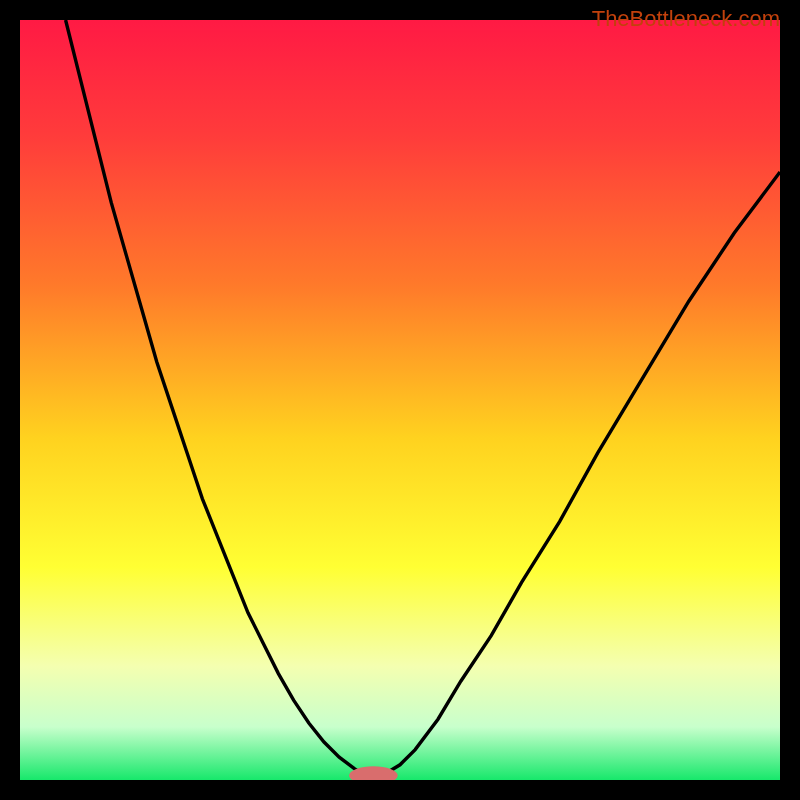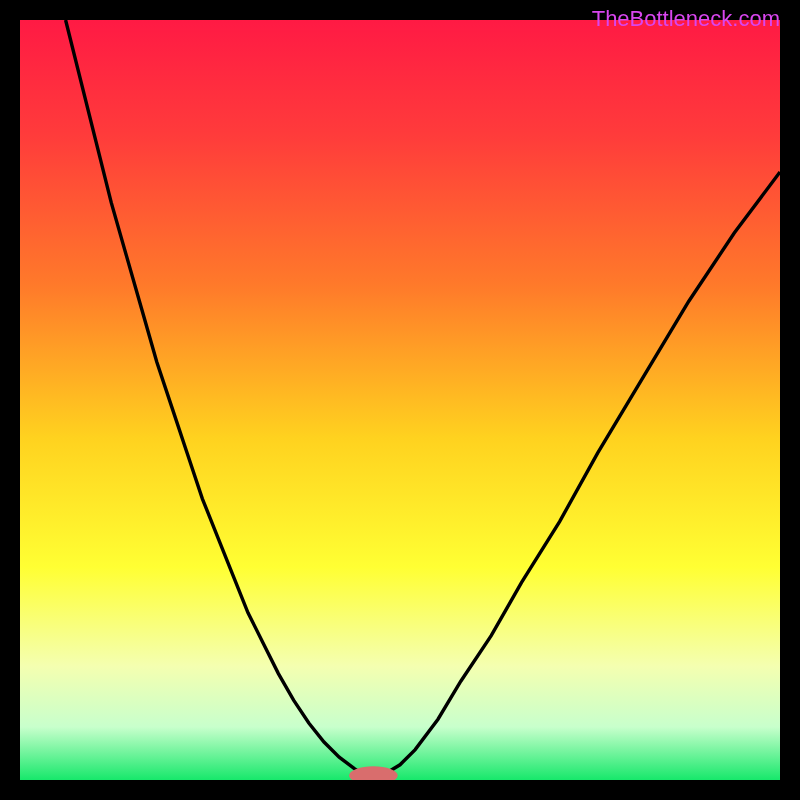--- a/index.html
+++ b/index.html
@@ -8,21 +8,21 @@
     width: 800px;
     height: 800px;
     background: #000;
     position: relative;
     font-family: Arial, sans-serif;
   }
   .watermark {
     position: absolute;
     top: 6px;
     right: 20px;
-    color: #d946ef;
+    color: #c2410c;
     font-size: 22px;
     font-weight: 500;
     z-index: 10;
     margin-left: 13px;
   }
   .frame {
     position: absolute;
     left: 20px;
     top: 20px;
     width: 760px;

